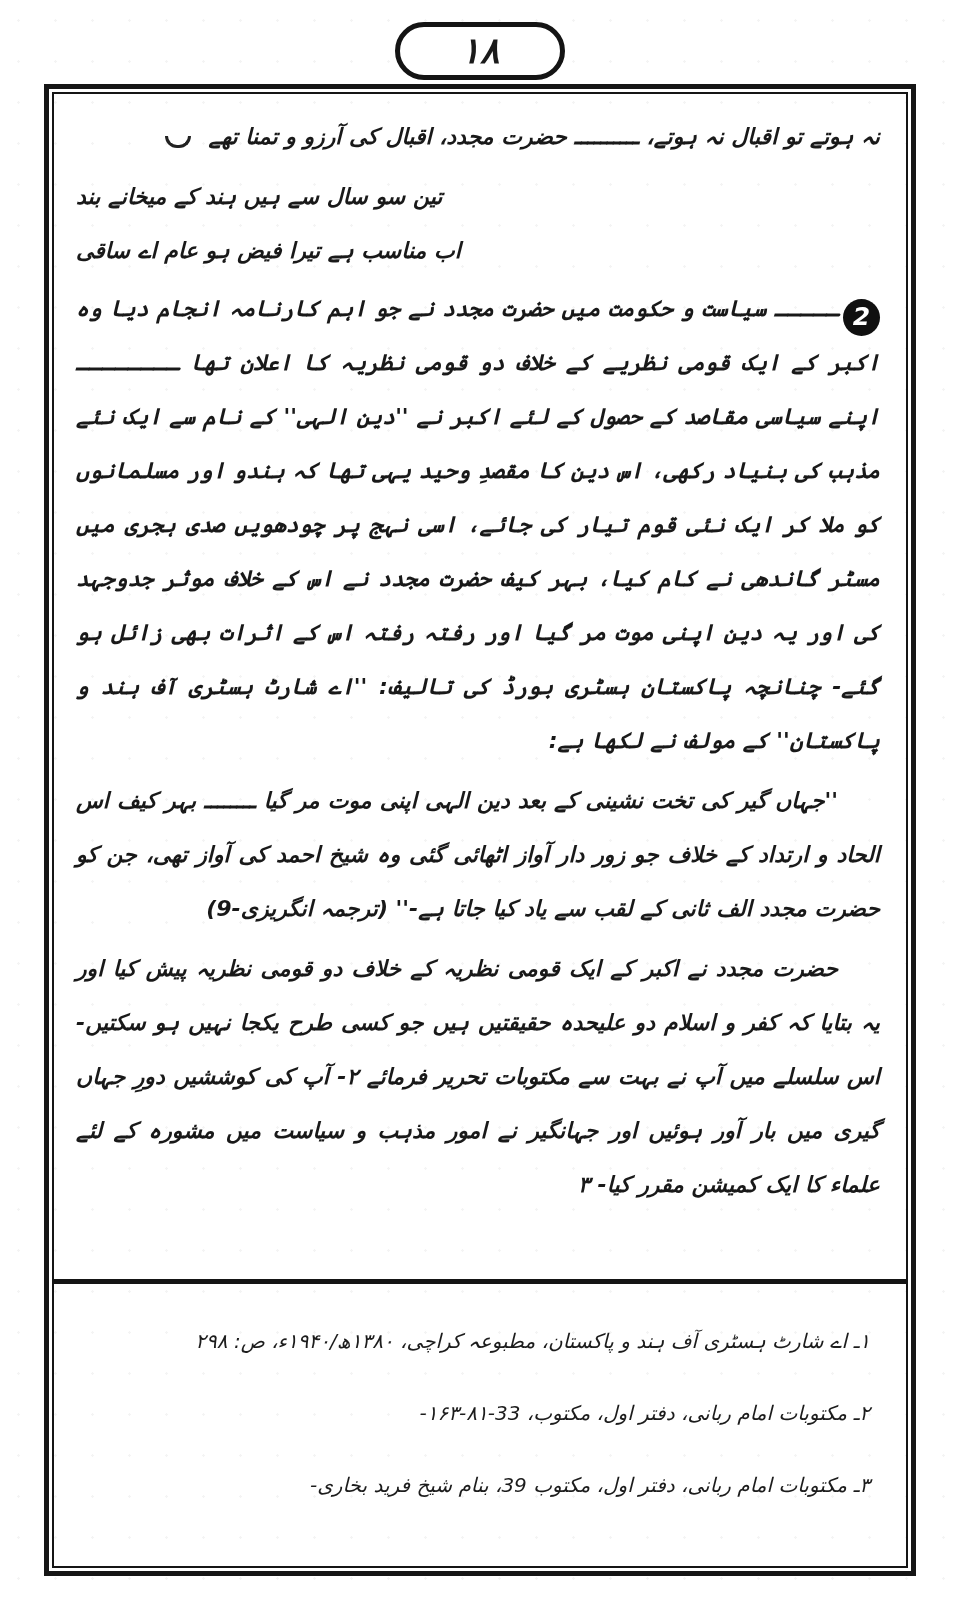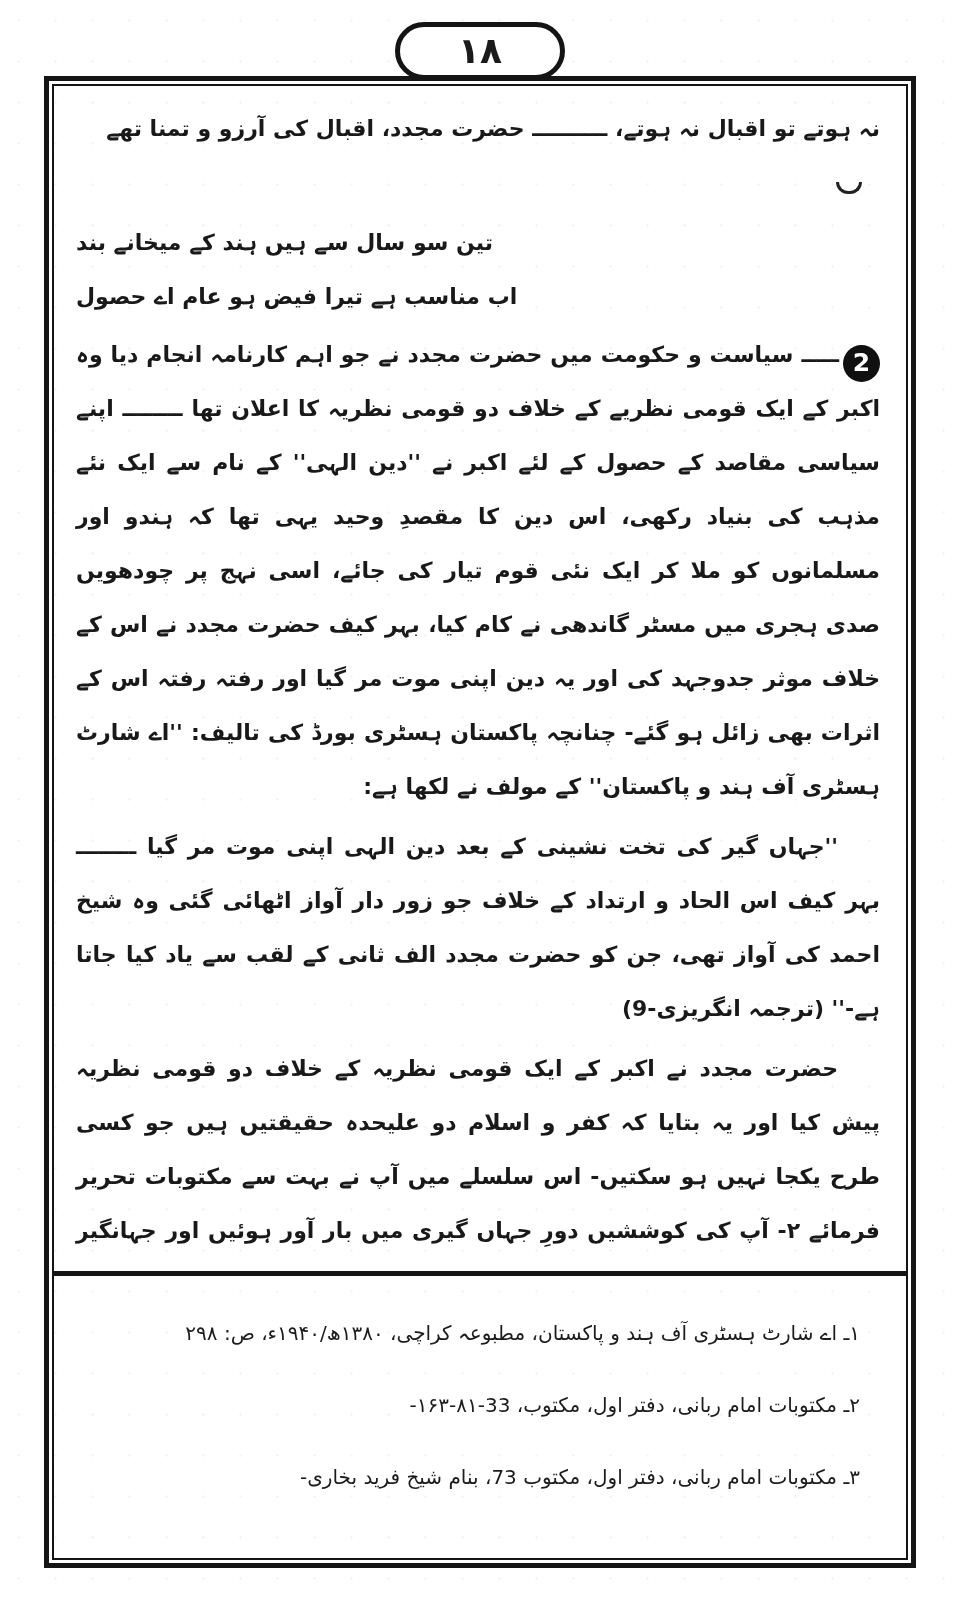--- a/index.html
+++ b/index.html
@@ -10,39 +10,40 @@
     font-family: "DejaVu Sans", sans-serif;
     overflow: hidden;
   }
   .page {
     position: relative;
     width: 960px; height: 1604px;
     background-color: #ffffff;
     background-image: radial-gradient(rgba(0,0,0,0.045) 1px, transparent 1.4px);
     background-size: 37px 41px;
     color: #1a1a1a;
+    font-style: italic;
   }
   
   .cartouche {
     position: absolute; top: 22px; left: 50%;
     transform: translateX(-50%);
     width: 170px; height: 58px;
     border: 5px solid #141414;
     border-radius: 30px;
     display: flex; align-items: center; justify-content: center;
     background: #fff;
     z-index: 2;
   }
   .cartouche .num {
     font-size: 36px; font-weight: bold; line-height: 1;
     letter-spacing: 2px;
   }
   
   .frame {
-    position: absolute; top: 76px; left: 44px;
+    position: absolute; top: 84px; left: 44px;
     width: 872px; height: 1492px;
     border: 5px solid #151515;
     padding: 3px;
     background: transparent;
   }
   .frame-inner {
     border: 2px solid #151515;
     width: 100%; height: 100%;
     display: flex; flex-direction: column;
     overflow: hidden;
@@ -92,21 +93,21 @@
     border-top: 3px solid #151515;
     border-bottom: 2px solid #151515;
     margin: 4px 0 0 0;
   }
   .footnotes {
     flex: 0 0 auto;
     height: 282px;
     direction: rtl;
     unicode-bidi: embed;
     text-align: right;
-    padding: 34px 46px 20px 30px;
+    padding: 34px 36px 20px 30px;
     font-size: 20px;
     font-weight: 500;
     line-height: 46px;
     color: #1c1c1c;
   }
   .footnotes p { margin: 0 0 26px 0; }
 </style>
 </head>
 <body>
 
@@ -118,35 +119,35 @@
 
   <div class="frame">
     <div class="frame-inner">
 
       <div class="text-area">
 
         <p class="opening-line"><span>نہ ہوتے تو اقبال نہ ہوتے، ــــــــــ حضرت مجدد، اقبال کی آرزو و تمنا تھے</span><span class="stray-mark"></span></p>
 
         <div class="verse">
           <p>تین سو سال سے ہیں ہند کے میخانے بند</p>
-          <p>اب مناسب ہے تیرا فیض ہو عام اے حصول</p>
+          <p>اب مناسب ہے تیرا فیض ہو عام اے ساقی</p>
         </div>
 
         <p class="body-para"><span class="para-marker">2</span><span>ـــــ سیاست و حکومت میں حضرت مجدد نے جو اہم کارنامہ انجام دیا وہ اکبر کے ایک قومی نظریے کے خلاف دو قومی نظریہ کا اعلان تھا ــــــــ اپنے سیاسی مقاصد کے حصول کے لئے اکبر نے ''دین الہی'' کے نام سے ایک نئے مذہب کی بنیاد رکھی، اس دین کا مقصدِ وحید یہی تھا کہ ہندو اور مسلمانوں کو ملا کر ایک نئی قوم تیار کی جائے، اسی نہج پر چودھویں صدی ہجری میں مسٹر گاندھی نے کام کیا، بہر کیف حضرت مجدد نے اس کے خلاف موثر جدوجہد کی اور یہ دین اپنی موت مر گیا اور رفتہ رفتہ اس کے اثرات بھی زائل ہو گئے- چنانچہ پاکستان ہسٹری بورڈ کی تالیف: ''اے شارٹ ہسٹری آف ہند و پاکستان'' کے مولف نے لکھا ہے:</span></p>
 
         <p class="quote-para">''جہاں گیر کی تخت نشینی کے بعد دین الہی اپنی موت مر گیا ــــــــ بہر کیف اس الحاد و ارتداد کے خلاف جو زور دار آواز اٹھائی گئی وہ شیخ احمد کی آواز تھی، جن کو حضرت مجدد الف ثانی کے لقب سے یاد کیا جاتا ہے-'' (ترجمہ انگریزی-9)</p>
 
         <p class="indent-para">حضرت مجدد نے اکبر کے ایک قومی نظریہ کے خلاف دو قومی نظریہ پیش کیا اور یہ بتایا کہ کفر و اسلام دو علیحدہ حقیقتیں ہیں جو کسی طرح یکجا نہیں ہو سکتیں- اس سلسلے میں آپ نے بہت سے مکتوبات تحریر فرمائے ۲- آپ کی کوششیں دورِ جہاں گیری میں بار آور ہوئیں اور جہانگیر نے امور مذہب و سیاست میں مشورہ کے لئے علماء کا ایک کمیشن مقرر کیا- ۳</p>
 
       </div>
 
       <div class="footnote-separator"></div>
 
       <div class="footnotes">
         <p>۱ـ اے شارٹ ہسٹری آف ہند و پاکستان، مطبوعہ کراچی، ۱۳۸۰ھ/۱۹۴۰ء، ص: ۲۹۸</p>
         <p>۲ـ مکتوبات امام ربانی، دفتر اول، مکتوب، 33-۸۱-۱۶۳-</p>
-        <p>۳ـ مکتوبات امام ربانی، دفتر اول، مکتوب 73، بنام شیخ فرید بخاری-</p>
+        <p>۳ـ مکتوبات امام ربانی، دفتر اول، مکتوب 39، بنام شیخ فرید بخاری-</p>
       </div>
 
     </div>
   </div>
 
 </div>
 
 </body></html>

